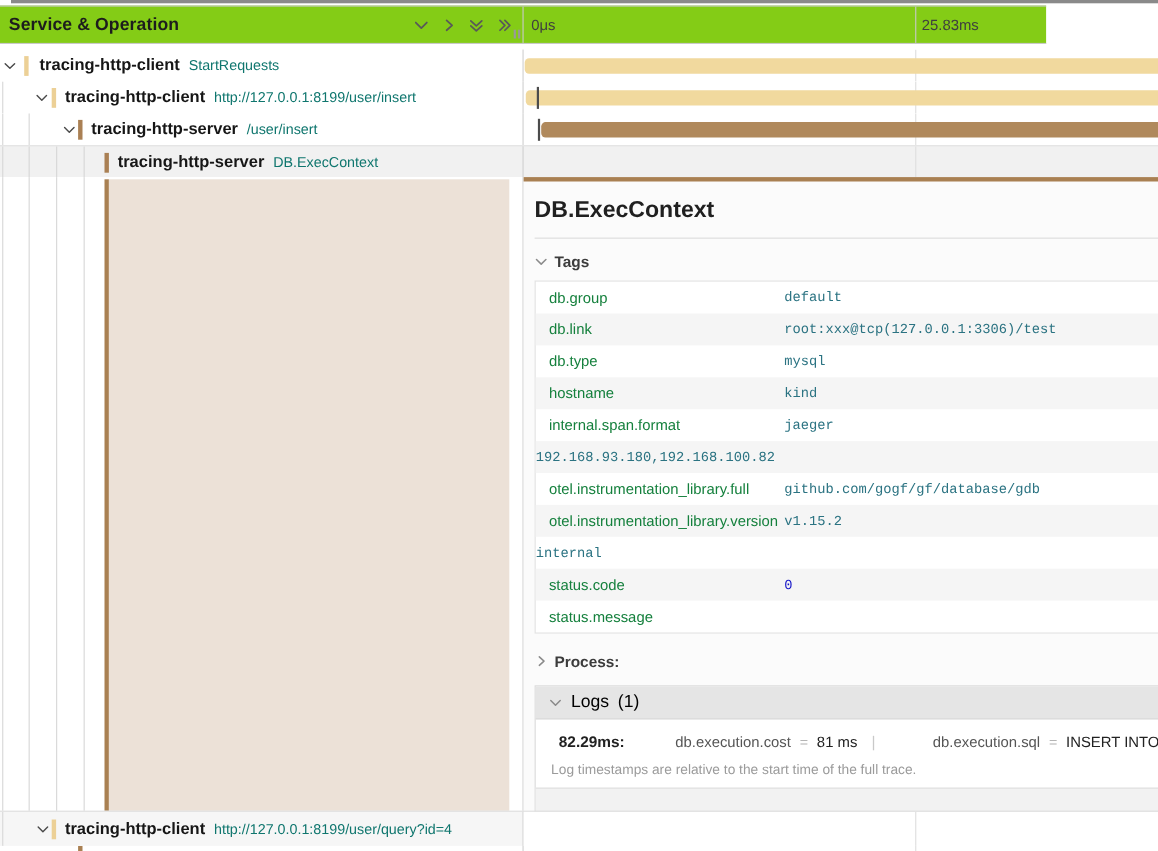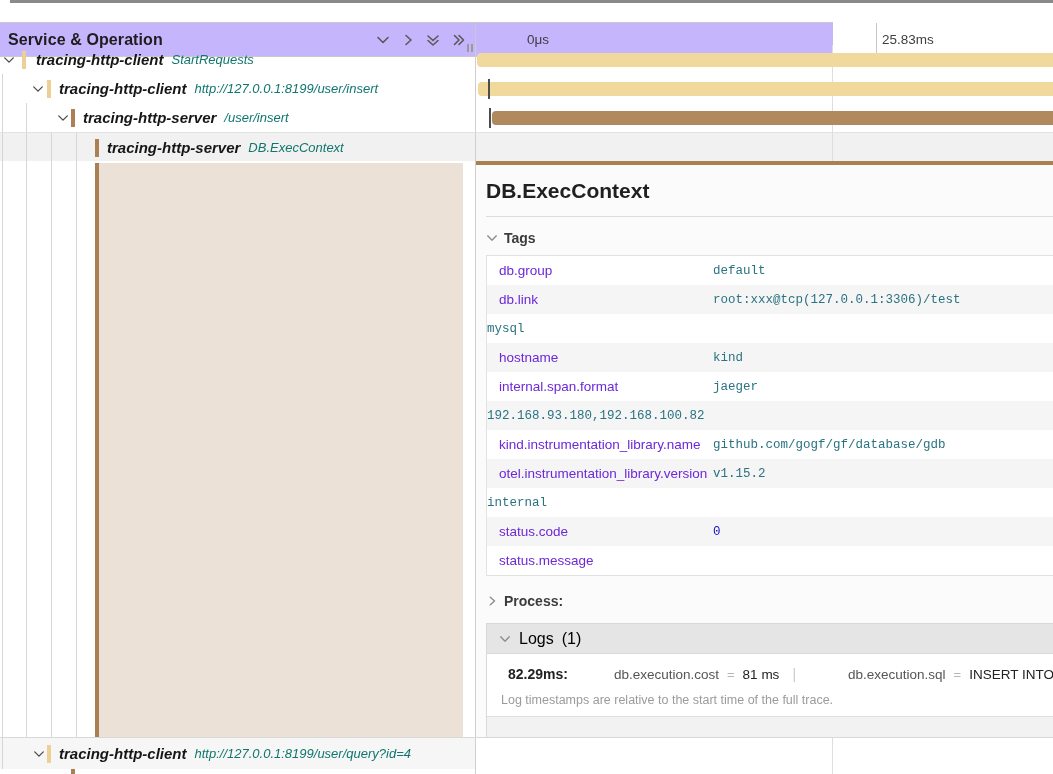--- a/index.html
+++ b/index.html
@@ -4,68 +4,68 @@
 <style>
   html,body{margin:0;padding:0;background:#fff;}
   .app{
     position:relative;width:1053px;height:774px;overflow:hidden;
     font-family:"Liberation Sans",sans-serif;background:#fff;
     -webkit-font-smoothing:antialiased;
   }
   
   .topline{position:absolute;top:0;left:10px;width:1043px;height:3px;background:#8a8a8a;}
   
-  .hdr{position:absolute;top:22px;left:0;width:833px;height:35px;
-    background:#c4b5fd;border-top:1px solid #c9c9c9;border-bottom:1px solid #c9c9c9;
+  .hdr{position:absolute;top:5px;left:0;width:951px;height:35px;
+    background:#84cc16;border-top:1px solid #c9c9c9;border-bottom:1px solid #c9c9c9;
     box-sizing:border-box;display:flex;}
   .hdr-left{width:476px;box-sizing:border-box;border-right:1px solid #c9c9c9;
     display:flex;align-items:center;padding-left:8px;position:relative;}
   .hdr-title{font-size:16px;font-weight:bold;color:#1d1d1d;letter-spacing:.1px;}
   .hdr-icons{margin-left:auto;display:flex;align-items:center;gap:11px;margin-right:10px;}
   .hdr-icons svg{display:block;cursor:pointer;}
   .grip{position:absolute;right:2px;bottom:4px;display:flex;gap:2px;cursor:col-resize;}
   .grip i{display:block;width:2px;height:8px;background:#9a9a9a;}
-  .hdr-right{flex:1;position:relative;display:flex;align-items:center;margin-left:44px;}
+  .hdr-right{flex:1;position:relative;display:flex;align-items:center;}
   .tick0{position:absolute;left:7px;top:0;height:100%;display:flex;align-items:center;
     font-size:13.5px;color:#3f3f3f;}
   .tick1{position:absolute;left:362px;top:0;height:100%;display:flex;align-items:center;
     font-size:13.5px;color:#3f3f3f;}
   .hdr-grid{position:absolute;left:356px;top:0;bottom:0;width:1px;background:#c9c9c9;}
   
   .rows{position:absolute;top:45px;left:0;width:1053px;}
   .srow{height:29px;display:flex;position:relative;}
   .srow.selected{background:#f1f1f1;border-top:1px solid #e2e2e2;box-sizing:border-box;}
   .cell-name{width:476px;box-sizing:border-box;border-right:1px solid #cfcfcf;
     position:relative;overflow:hidden;}
   .cell-time{flex:1;position:relative;overflow:hidden;}
   .guide{position:absolute;top:0;bottom:0;width:1px;background:#d6d6d6;}
   .tree-chevron{position:absolute;top:8.5px;cursor:pointer;}
   .cbar{position:absolute;top:5.5px;width:4px;height:18px;}
-  .nm{position:absolute;top:0;height:100%;display:flex;align-items:center;gap:8px;white-space:nowrap;font-style:italic;}
+  .nm{position:absolute;top:0;height:100%;display:flex;align-items:center;gap:8px;white-space:nowrap;}
   .svc{font-size:15px;font-weight:600;color:#161616;}
   .op{font-size:13px;color:#0f766e;}
   .tgrid{position:absolute;left:356px;top:0;bottom:0;width:1px;background:#dedede;}
   .t-bar{position:absolute;top:7.5px;right:-2px;height:14px;border-radius:4px 0 0 4px;}
   .bar-tick{position:absolute;top:4.5px;width:2px;height:20px;background:#4c4c4c;}
   
   .detail{position:absolute;top:161px;left:0;width:1053px;height:576px;display:flex;}
   .d-left{width:476px;box-sizing:border-box;border-right:1px solid #cfcfcf;position:relative;background:#fff;}
   .d-vbar{position:absolute;left:95px;top:2px;bottom:0;width:4px;background:#a98052;}
   .d-tint{position:absolute;left:99px;top:2px;bottom:0;width:364px;background:#ece1d7;}
   .d-right{flex:1;position:relative;background:#fbfbfb;}
   .d-topbar{position:absolute;top:0;left:0;right:0;height:4px;background:#a98052;}
   .d-content{position:absolute;top:4px;left:10px;width:620px;}
   .d-title{margin-top:14px;font-size:21px;font-weight:bold;color:#202020;
     padding-bottom:13px;border-bottom:1px solid #dcdcdc;}
   .sec-head{display:flex;align-items:center;gap:6px;margin-top:13px;cursor:pointer;}
   .sec-head .lbl{font-size:14px;font-weight:bold;color:#3c3c3c;}
   .tags-table{margin-top:9px;border:1px solid #e2e2e2;background:#fff;}
   .tag-row{height:29px;display:flex;align-items:center;}
   .tag-row.alt{background:#f5f5f5;}
-  .tag-key{width:214px;padding-left:12px;font-size:13.5px;color:#6d28d9;flex:none;}
+  .tag-key{width:214px;padding-left:12px;font-size:13.5px;color:#15803d;flex:none;}
   .tag-val{font-family:"Liberation Mono",monospace;font-size:12.5px;color:#2b7382;white-space:nowrap;}
   .tag-val.num{color:#1515c8;}
   .proc-head{margin-top:17px;}
   .logs-box{margin-top:14px;border:1px solid #d9d9d9;background:#fff;}
   .logs-head{height:29px;background:#e5e5e5;border-bottom:1px solid #d9d9d9;
     display:flex;align-items:center;gap:8px;padding-left:12px;cursor:pointer;}
   .log-entry{display:flex;align-items:center;gap:7px;padding:12px 0 0 14px;white-space:nowrap;cursor:pointer;}
   .log-ts{font-size:14px;font-weight:bold;color:#222;}
   .log-k{font-size:13.5px;color:#555;margin-left:39px;}
   .log-eq{font-size:13px;color:#b5b5b5;padding:0 1px;}
@@ -240,35 +240,36 @@
         <div class="tags-table">
             <div class="tag-row">
     <span class="tag-key">db.group</span>
     <span class="tag-val">default</span>
   </div>
             <div class="tag-row alt">
     <span class="tag-key">db.link</span>
     <span class="tag-val">root:xxx@tcp(127.0.0.1:3306)/test</span>
   </div>
             <div class="tag-row">
+    <span class="tag-key">db.type</span>
     <span class="tag-val">mysql</span>
   </div>
             <div class="tag-row alt">
     <span class="tag-key">hostname</span>
     <span class="tag-val">kind</span>
   </div>
             <div class="tag-row">
     <span class="tag-key">internal.span.format</span>
     <span class="tag-val">jaeger</span>
   </div>
             <div class="tag-row alt">
     <span class="tag-val">192.168.93.180,192.168.100.82</span>
   </div>
             <div class="tag-row">
-    <span class="tag-key">kind.instrumentation_library.name</span>
+    <span class="tag-key">otel.instrumentation_library.full</span>
     <span class="tag-val">github.com/gogf/gf/database/gdb</span>
   </div>
             <div class="tag-row alt">
     <span class="tag-key">otel.instrumentation_library.version</span>
     <span class="tag-val">v1.15.2</span>
   </div>
             <div class="tag-row">
     <span class="tag-val">internal</span>
   </div>
             <div class="tag-row alt">

